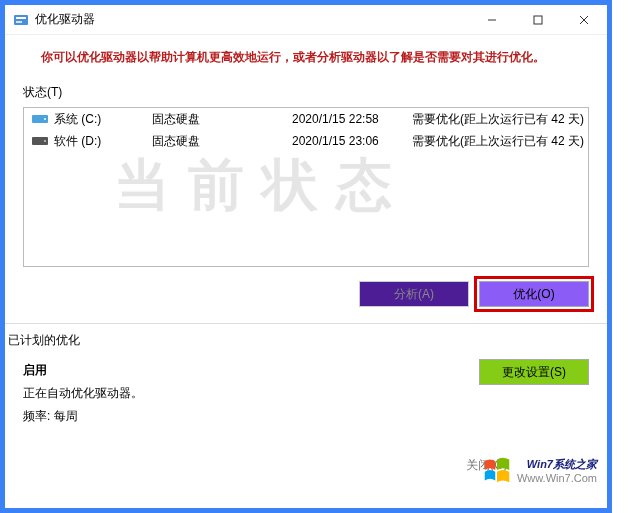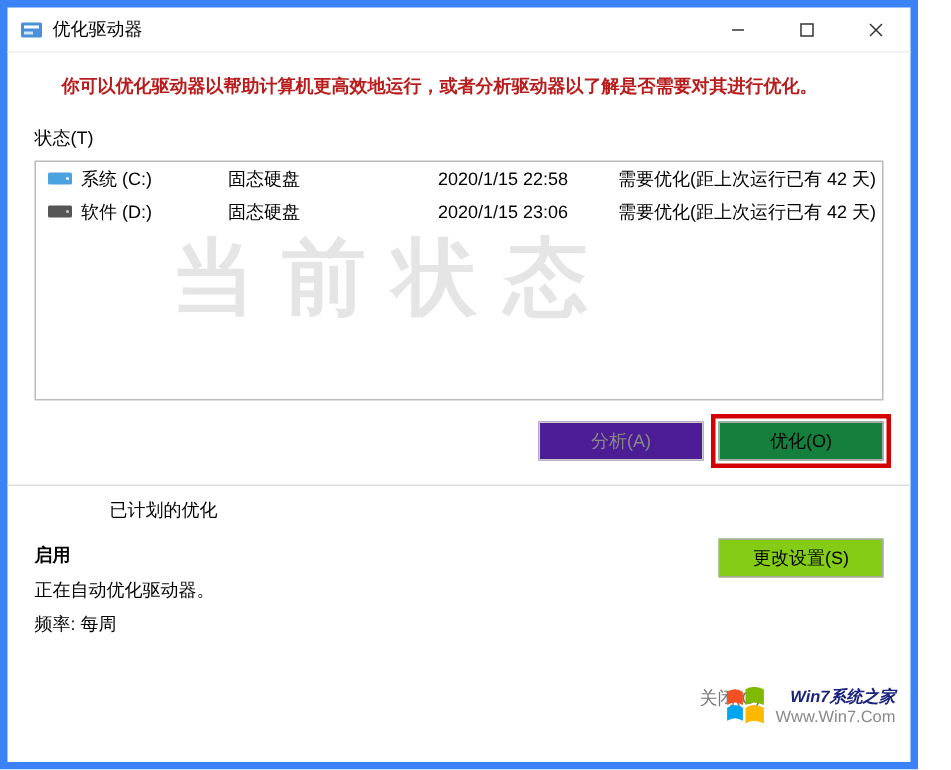--- a/index.html
+++ b/index.html
@@ -20,24 +20,24 @@
   .c2 { width: 140px; }
   .c3 { width: 120px; }
   .c4 { flex: 1; }
   .row { display: flex; height: 22px; align-items: center; font-size: 12px; }
   .row .c1 { display: flex; align-items: center; gap: 6px; }
   .dicon { width: 16px; height: 12px; }
   .watermark { position: absolute; font-size: 56px; color: rgba(0,0,0,0.1); font-weight: bold; pointer-events: none; left: 90px; top: 40px; letter-spacing: 18px; }
   .btnrow { display: flex; justify-content: flex-end; gap: 10px; padding: 14px 18px; }
   .btn { min-width: 110px; height: 26px; border: 1px solid #aaa; background: #84cc16; font-size: 12px; display: flex; align-items: center; justify-content: center; cursor: default; }
   .btn.disabled { color: #888; border-color: #ccc; background: #4c1d95; }
-  .btn.primary { background: #15803d; }
+  .btn.primary { background: #8b5cf6; }
   .highlight-red { outline: 3px solid #d40000; outline-offset: 2px; }
   .divider { height: 1px; background: #ddd; margin: 2px 0; }
-  .sched-label { padding: 6px 18px 4px 36px; font-size: 12px; margin-left: 32px; }
+  .sched-label { padding: 6px 18px 4px 3px; font-size: 12px; }
   .sched-body { display: flex; padding: 6px 18px; gap: 20px; }
   .sched-left { flex: 1; font-size: 12px; line-height: 1.9; }
   .sched-left .bold { font-weight: bold; }
   .sched-right { }
   .bottom-brand { position: absolute; right: 10px; bottom: 24px; text-align: right; font-size: 11px; color: #555; display:flex; align-items:center; gap:6px; }
   .brand-logo { width: 28px; height: 28px; }
   .close-label { position:absolute; right: 100px; bottom: 34px; font-size:12px; color:#777;}
 </style>
 </head>
 <body>

